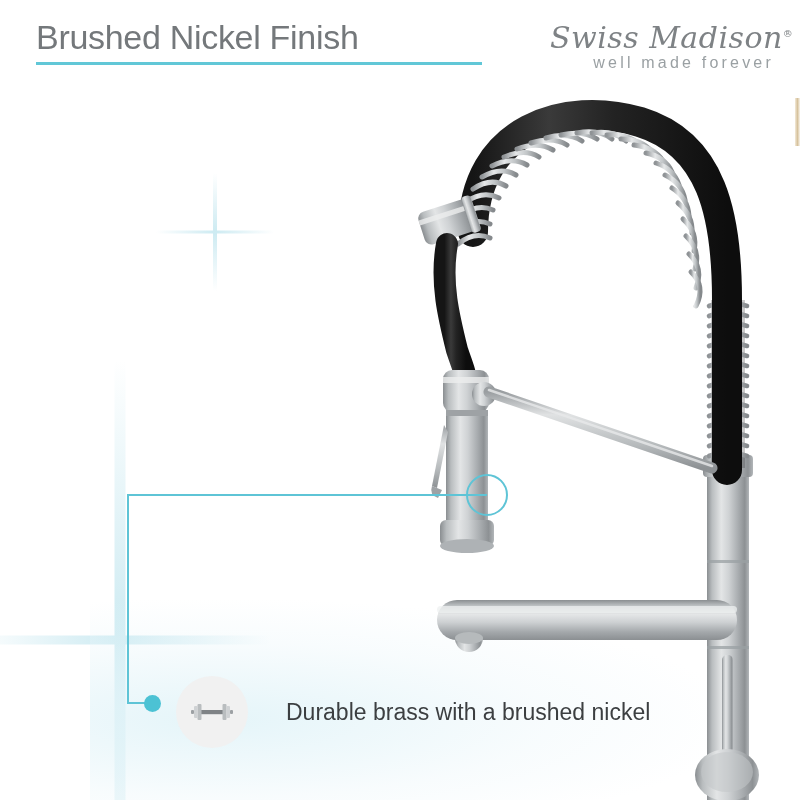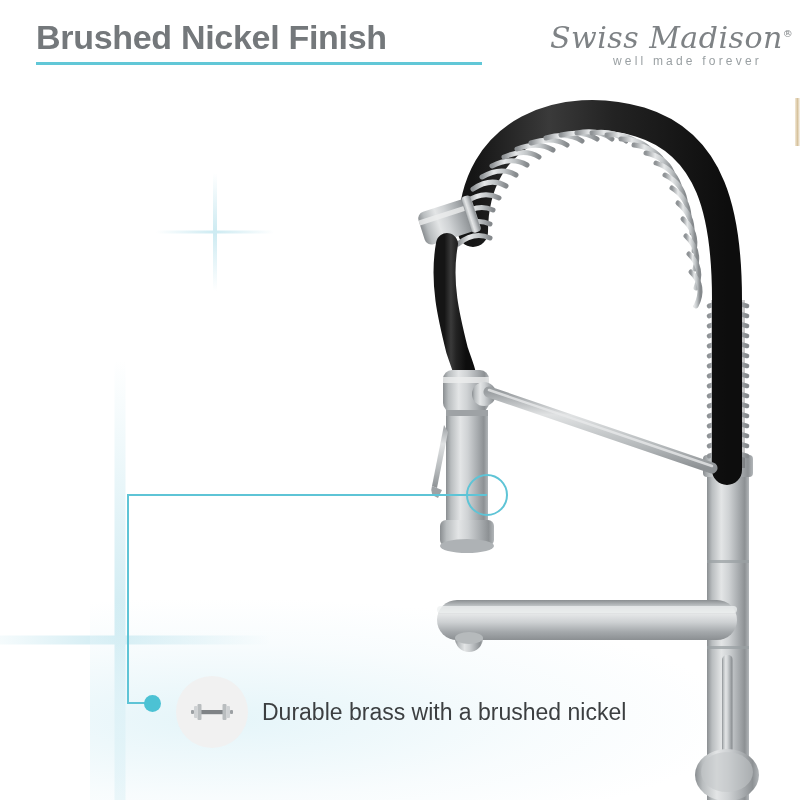--- a/index.html
+++ b/index.html
@@ -45,21 +45,21 @@
       rgba(214,238,244,0.85) 65%,
       rgba(222,241,246,0) 100%);
   }
 
   
   #page-title {
     position: absolute;
     left: 36px;
     top: 18px;
     font-size: 34px;
-    font-weight: bold;
+    font-weight: normal;
     color: #74787b;
     letter-spacing: -0.3px;
     white-space: nowrap;
   }
   #title-underline {
     position: absolute;
     left: 36px;
     top: 62px;
     width: 446px;
     height: 3px;
@@ -87,23 +87,23 @@
     letter-spacing: 0.5px;
     white-space: nowrap;
   }
   #brand-reg {
     font-size: 10px;
     vertical-align: super;
     font-style: normal;
   }
   #brand-tagline {
     position: absolute;
-    right: 20px;
+    right: 8px;
     top: 34px;
-    font-size: 12px;
+    font-size: 16px;
     letter-spacing: 3.2px;
     color: #9aa0a3;
     white-space: nowrap;
   }
 
   
   #callout-line { position: absolute; left: 0; top: 0; }
   #callout-ring {
     position: absolute;
     left: 466px;
@@ -124,21 +124,21 @@
     border-radius: 50%;
   }
 
   
   #caption-row {
     position: absolute;
     left: 176px;
     top: 676px;
     display: flex;
     align-items: center;
-    gap: 14px;
+    gap: 38px;
   }
   #feature-badge {
     width: 72px;
     height: 72px;
     border-radius: 50%;
     background: #f1f1f1;
     display: flex;
     align-items: center;
     justify-content: center;
     flex: none;

